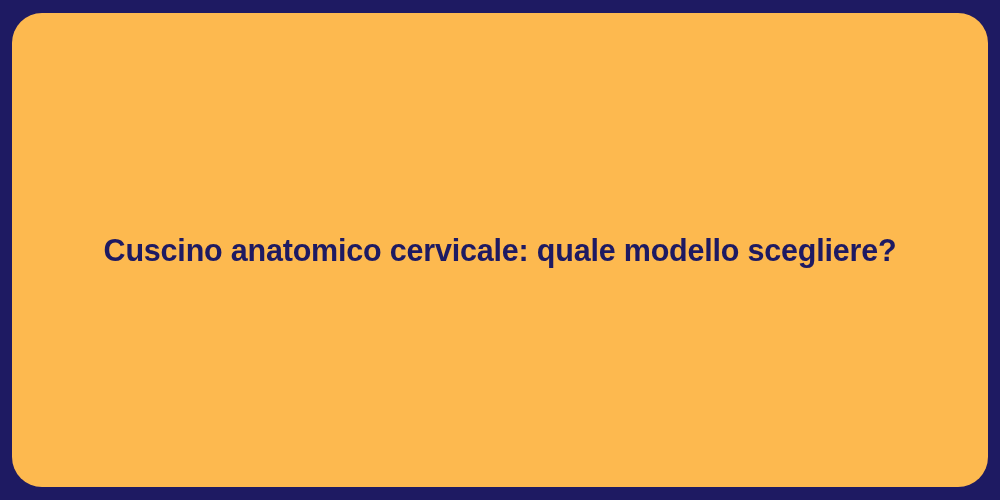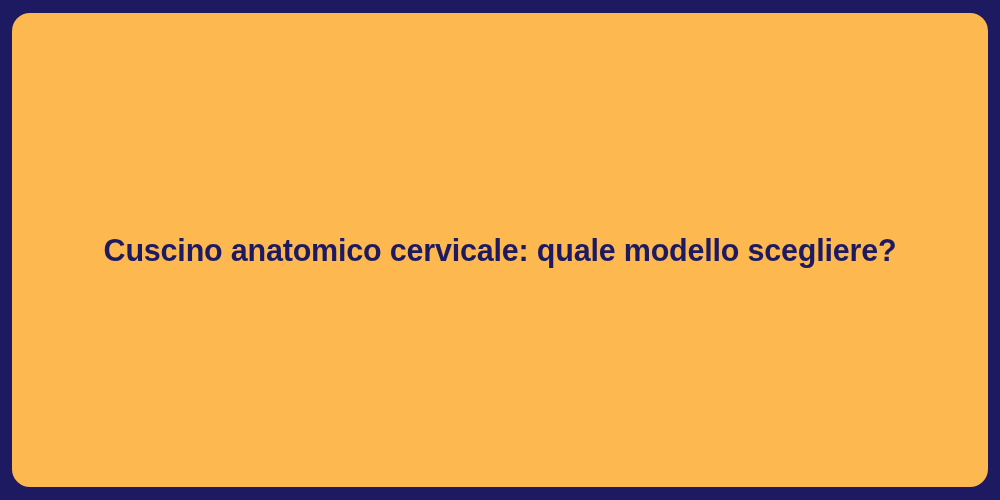--- a/index.html
+++ b/index.html
@@ -23,21 +23,21 @@
     background: #1E1A62;
     padding: 13px 12px;
   }
 
   
   .hero-card {
     box-sizing: border-box;
     width: 100%;
     height: 100%;
     background: #FDB94F;
-    border-radius: 18px;
+    border-radius: 30px;
     display: flex;
     align-items: center;
     justify-content: center;
     padding: 0 56px;
   }
 
   .hero-title {
     margin: 0;
     font-family: "Liberation Sans", sans-serif;
     font-size: 30.5px;

